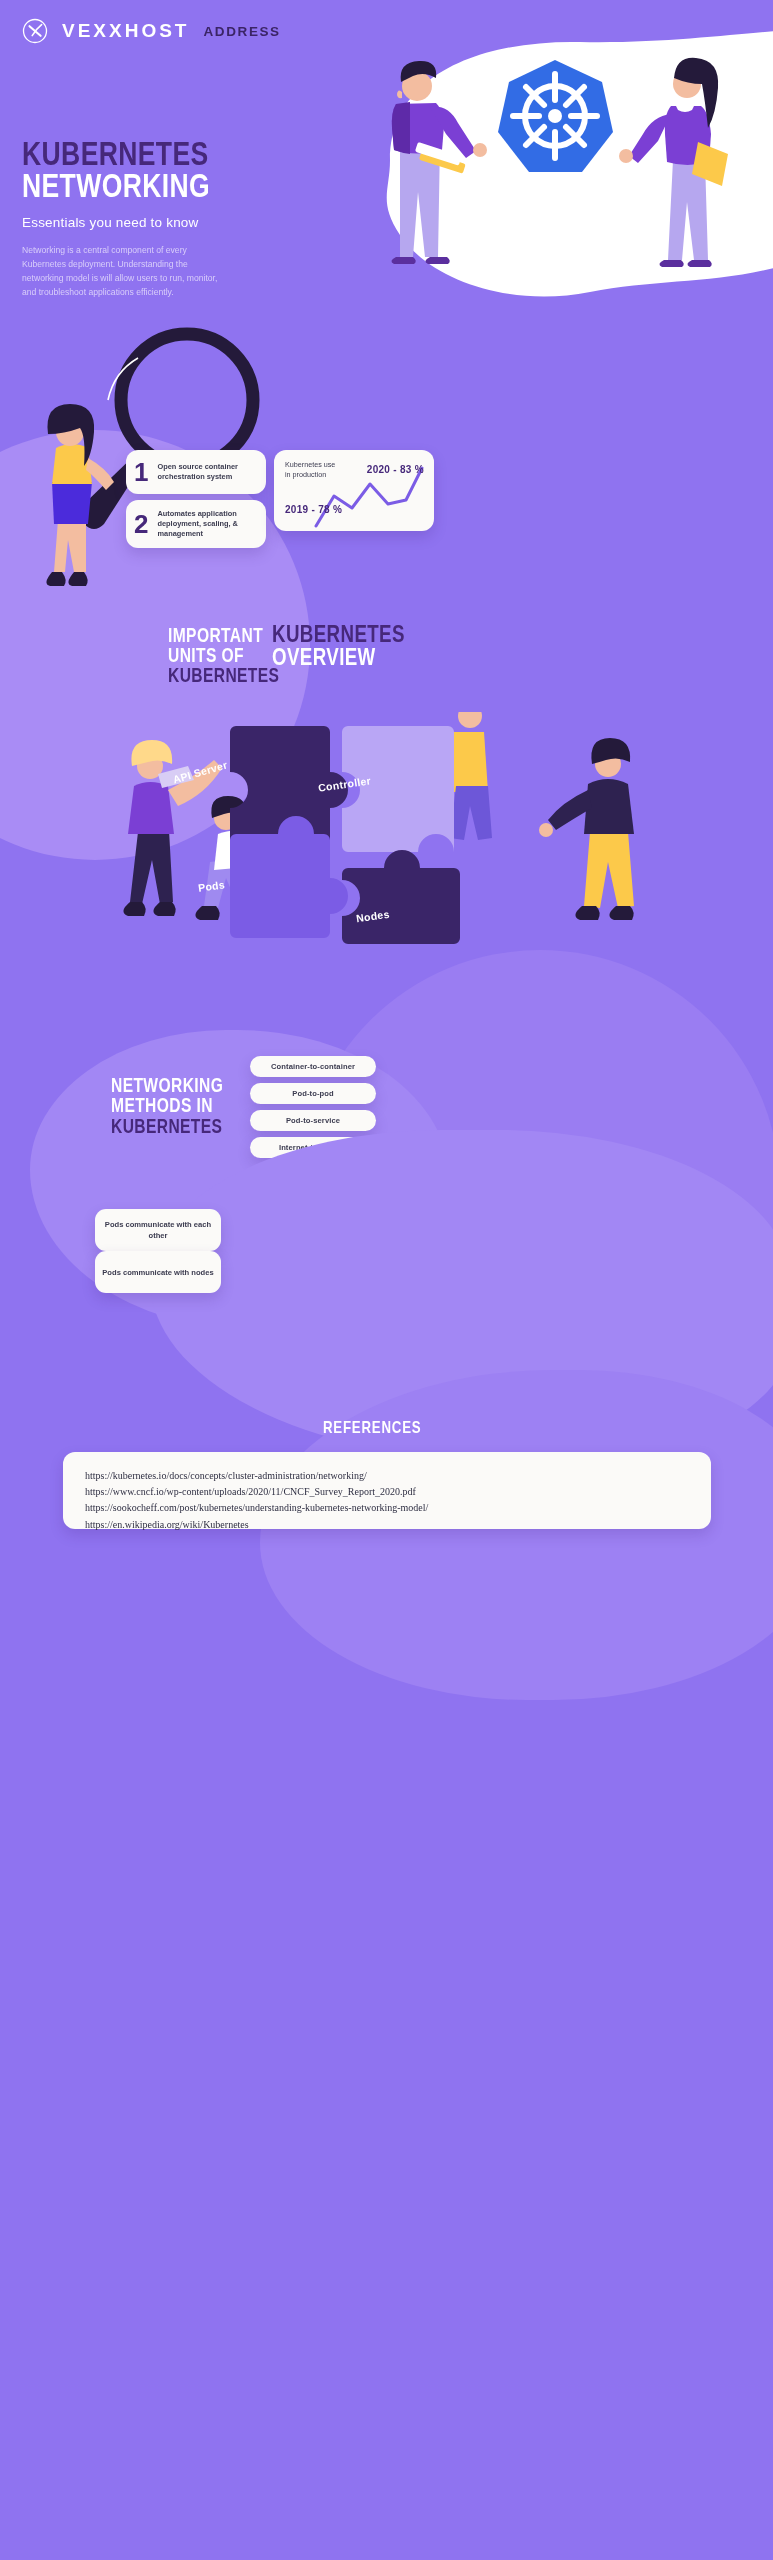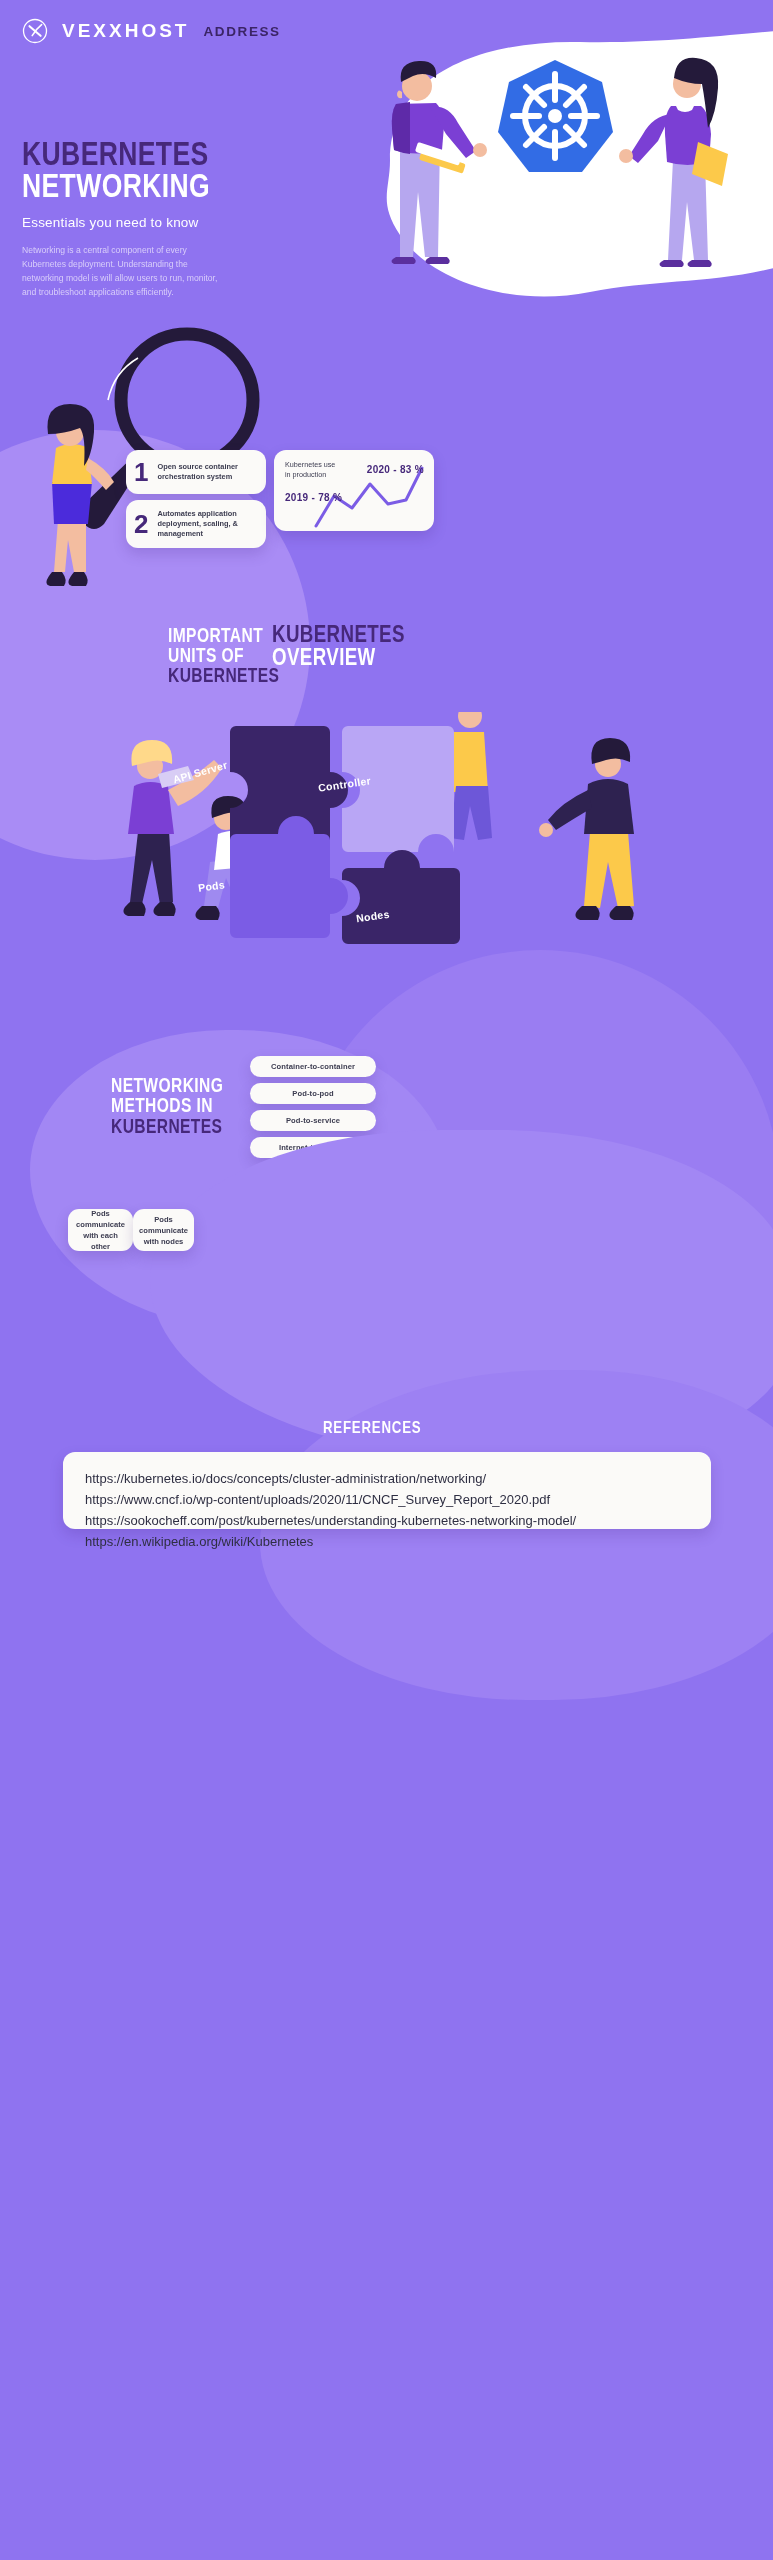--- a/index.html
+++ b/index.html
@@ -54,21 +54,21 @@
   .fact-txt { color:#3c3c50; font-size:7.4px; line-height:1.35; font-weight:600; }
 
   #chart-card { position:absolute; top:450px; left:274px; width:160px; height:81px;
                 padding:10px 11px; }
   #chart-label { color:#3c3c50; font-size:7.2px; line-height:1.45; width:52px; }
   #chart-svg { position:absolute; left:40px; top:16px; }
   .chart-val { position:absolute; color:#46287a; font-size:10px; font-weight:bold;
                font-family:"Liberation Sans Narrow","Liberation Sans",sans-serif;
                letter-spacing:.3px; }
   #chart-2020 { top:14px; right:10px; }
-  #chart-2019 { bottom:28px; left:11px; }
+  #chart-2019 { bottom:16px; left:11px; }
 
   
   #s3-blob { position:absolute; top:950px; left:300px; width:480px; height:480px;
              background:#9a7df2; }
   #units-head { position:absolute; top:625px; left:168px; }
   .h3-light { color:#ffffff; font-size:20px; line-height:1.0; display:block; }
   .h3-dark  { color:#46287a; font-size:20px; line-height:1.0; display:block; }
 
   #puzzle { position:absolute; top:712px; left:60px; width:660px; height:240px; }
   .pz-label { position:absolute; color:#ffffff; font-size:10.5px; font-weight:600;
@@ -83,39 +83,39 @@
 
   #methods-list { position:absolute; top:1056px; left:250px; width:126px;
                   display:flex; flex-direction:column; gap:6px; }
   .pill { height:21px; border-radius:11px; display:flex; align-items:center;
           justify-content:center; color:#3c3c50; font-size:7.6px; font-weight:700;
           letter-spacing:.1px; }
 
   
   #s5-blob { position:absolute; top:1130px; left:150px; width:640px; height:330px;
              background:#a287f4; border-radius:50% 50% 40% 60%; }
-  #nat-left { position:absolute; top:1209px; left:68px; width:126px;
-              display:flex; flex-direction:row; }
+  #nat-left { position:absolute; top:1209px; left:95px; width:126px;
+              display:flex; flex-direction:column; }
   .nat-box { height:42px; border-radius:11px; display:flex; align-items:center;
              justify-content:center; text-align:center; color:#3c3c50;
              font-size:7.6px; font-weight:600; line-height:1.45; padding:0 6px; }
   #nat-head { position:absolute; top:1222px; left:232px; width:260px; }
   .h5-light { color:#ffffff; font-size:18px; line-height:1.05; display:block; }
   .h5-dark  { color:#46287a; font-size:18px; line-height:1.05; display:block; }
   .h5-inline-light { color:#ffffff; }
 
   
   #s6-blob { position:absolute; top:1370px; left:260px; width:560px; height:330px;
              background:#9d81f3; border-radius:55% 45% 50% 50%; }
   #ref-head { position:absolute; top:1418px; left:0; width:773px; text-align:center; }
   .h6 { color:#ffffff; font-size:17px; letter-spacing:1px; display:inline-block; }
   #ref-card { position:absolute; top:1452px; left:63px; width:648px; height:77px;
               padding:16px 0 0 22px; }
-  .ref-line { color:#2e2e42; font-size:13px; line-height:1.62;
-              font-family:Liberation Sans, sans-serif; }
+  .ref-line { color:#2e2e42; font-size:10px; line-height:1.62;
+              font-family:Liberation Serif, serif; }
 </style>
 </head>
 <body>
 
 <div class="page">
 
   <div id="header">
     <span id="logo-mark">
       <svg width="26" height="26" viewBox="0 0 26 26">
         <circle cx="13" cy="13" r="11.5" fill="none" stroke="#ffffff" stroke-width="1.3"></circle>

